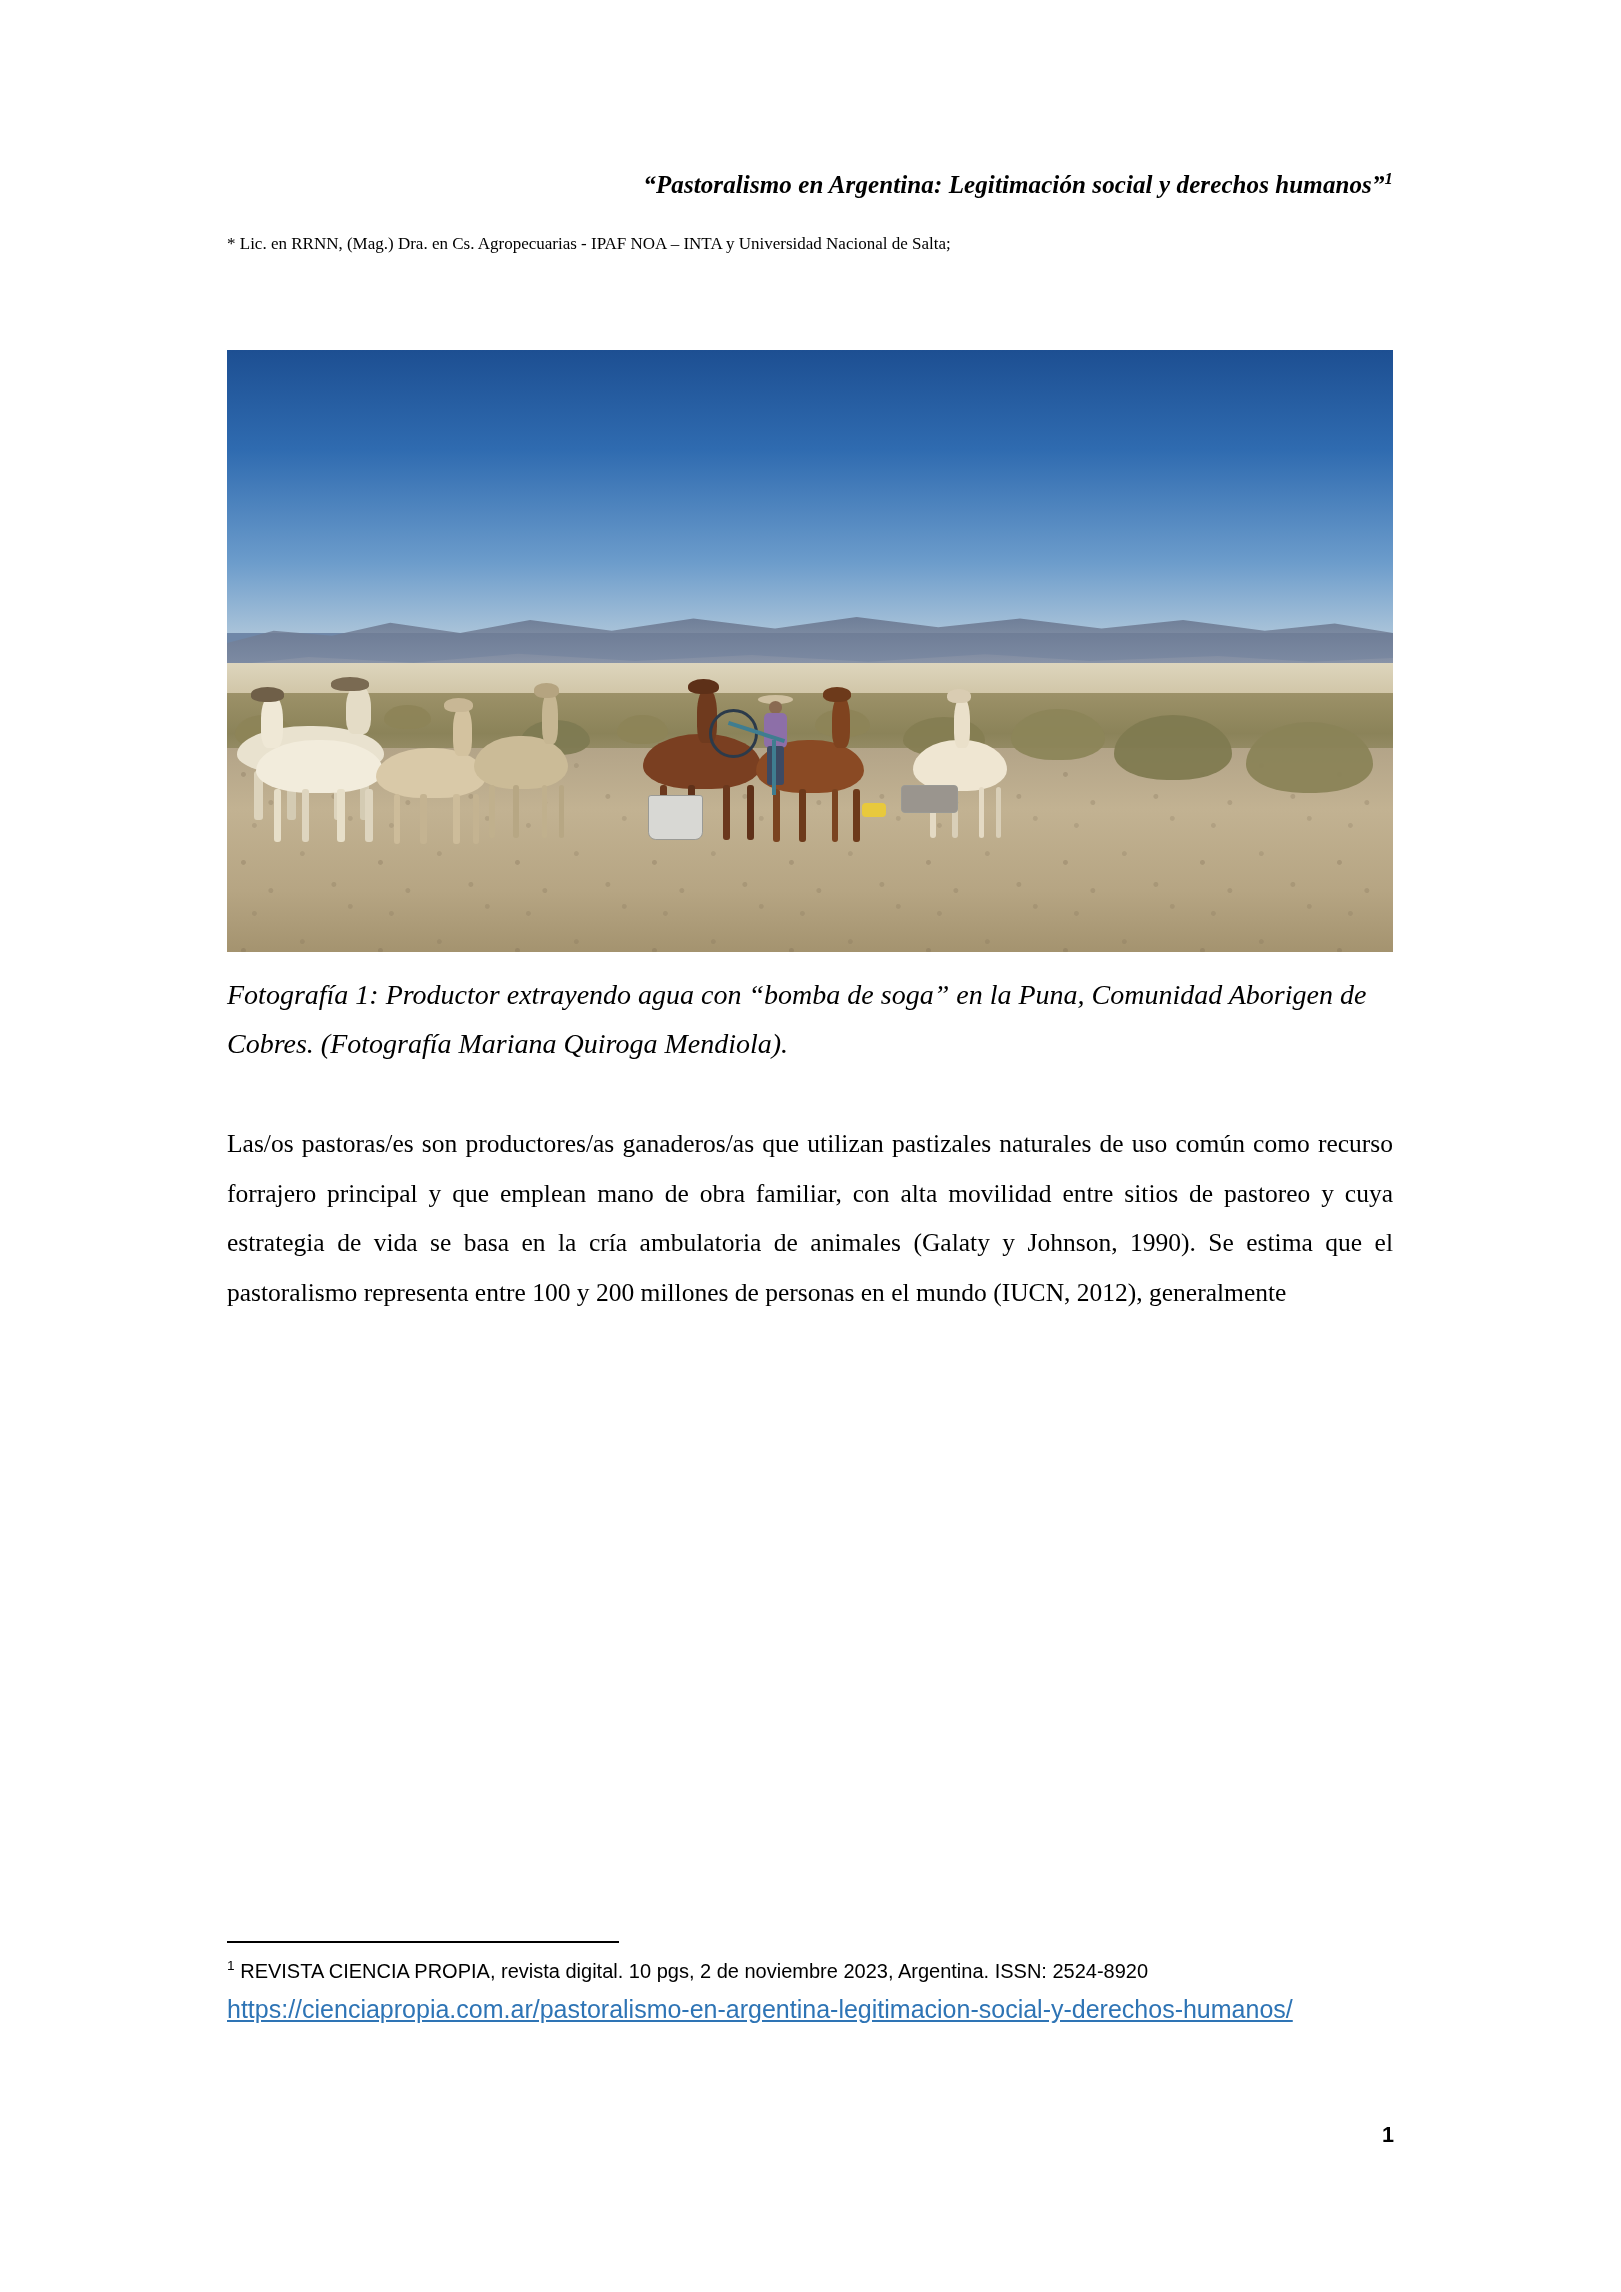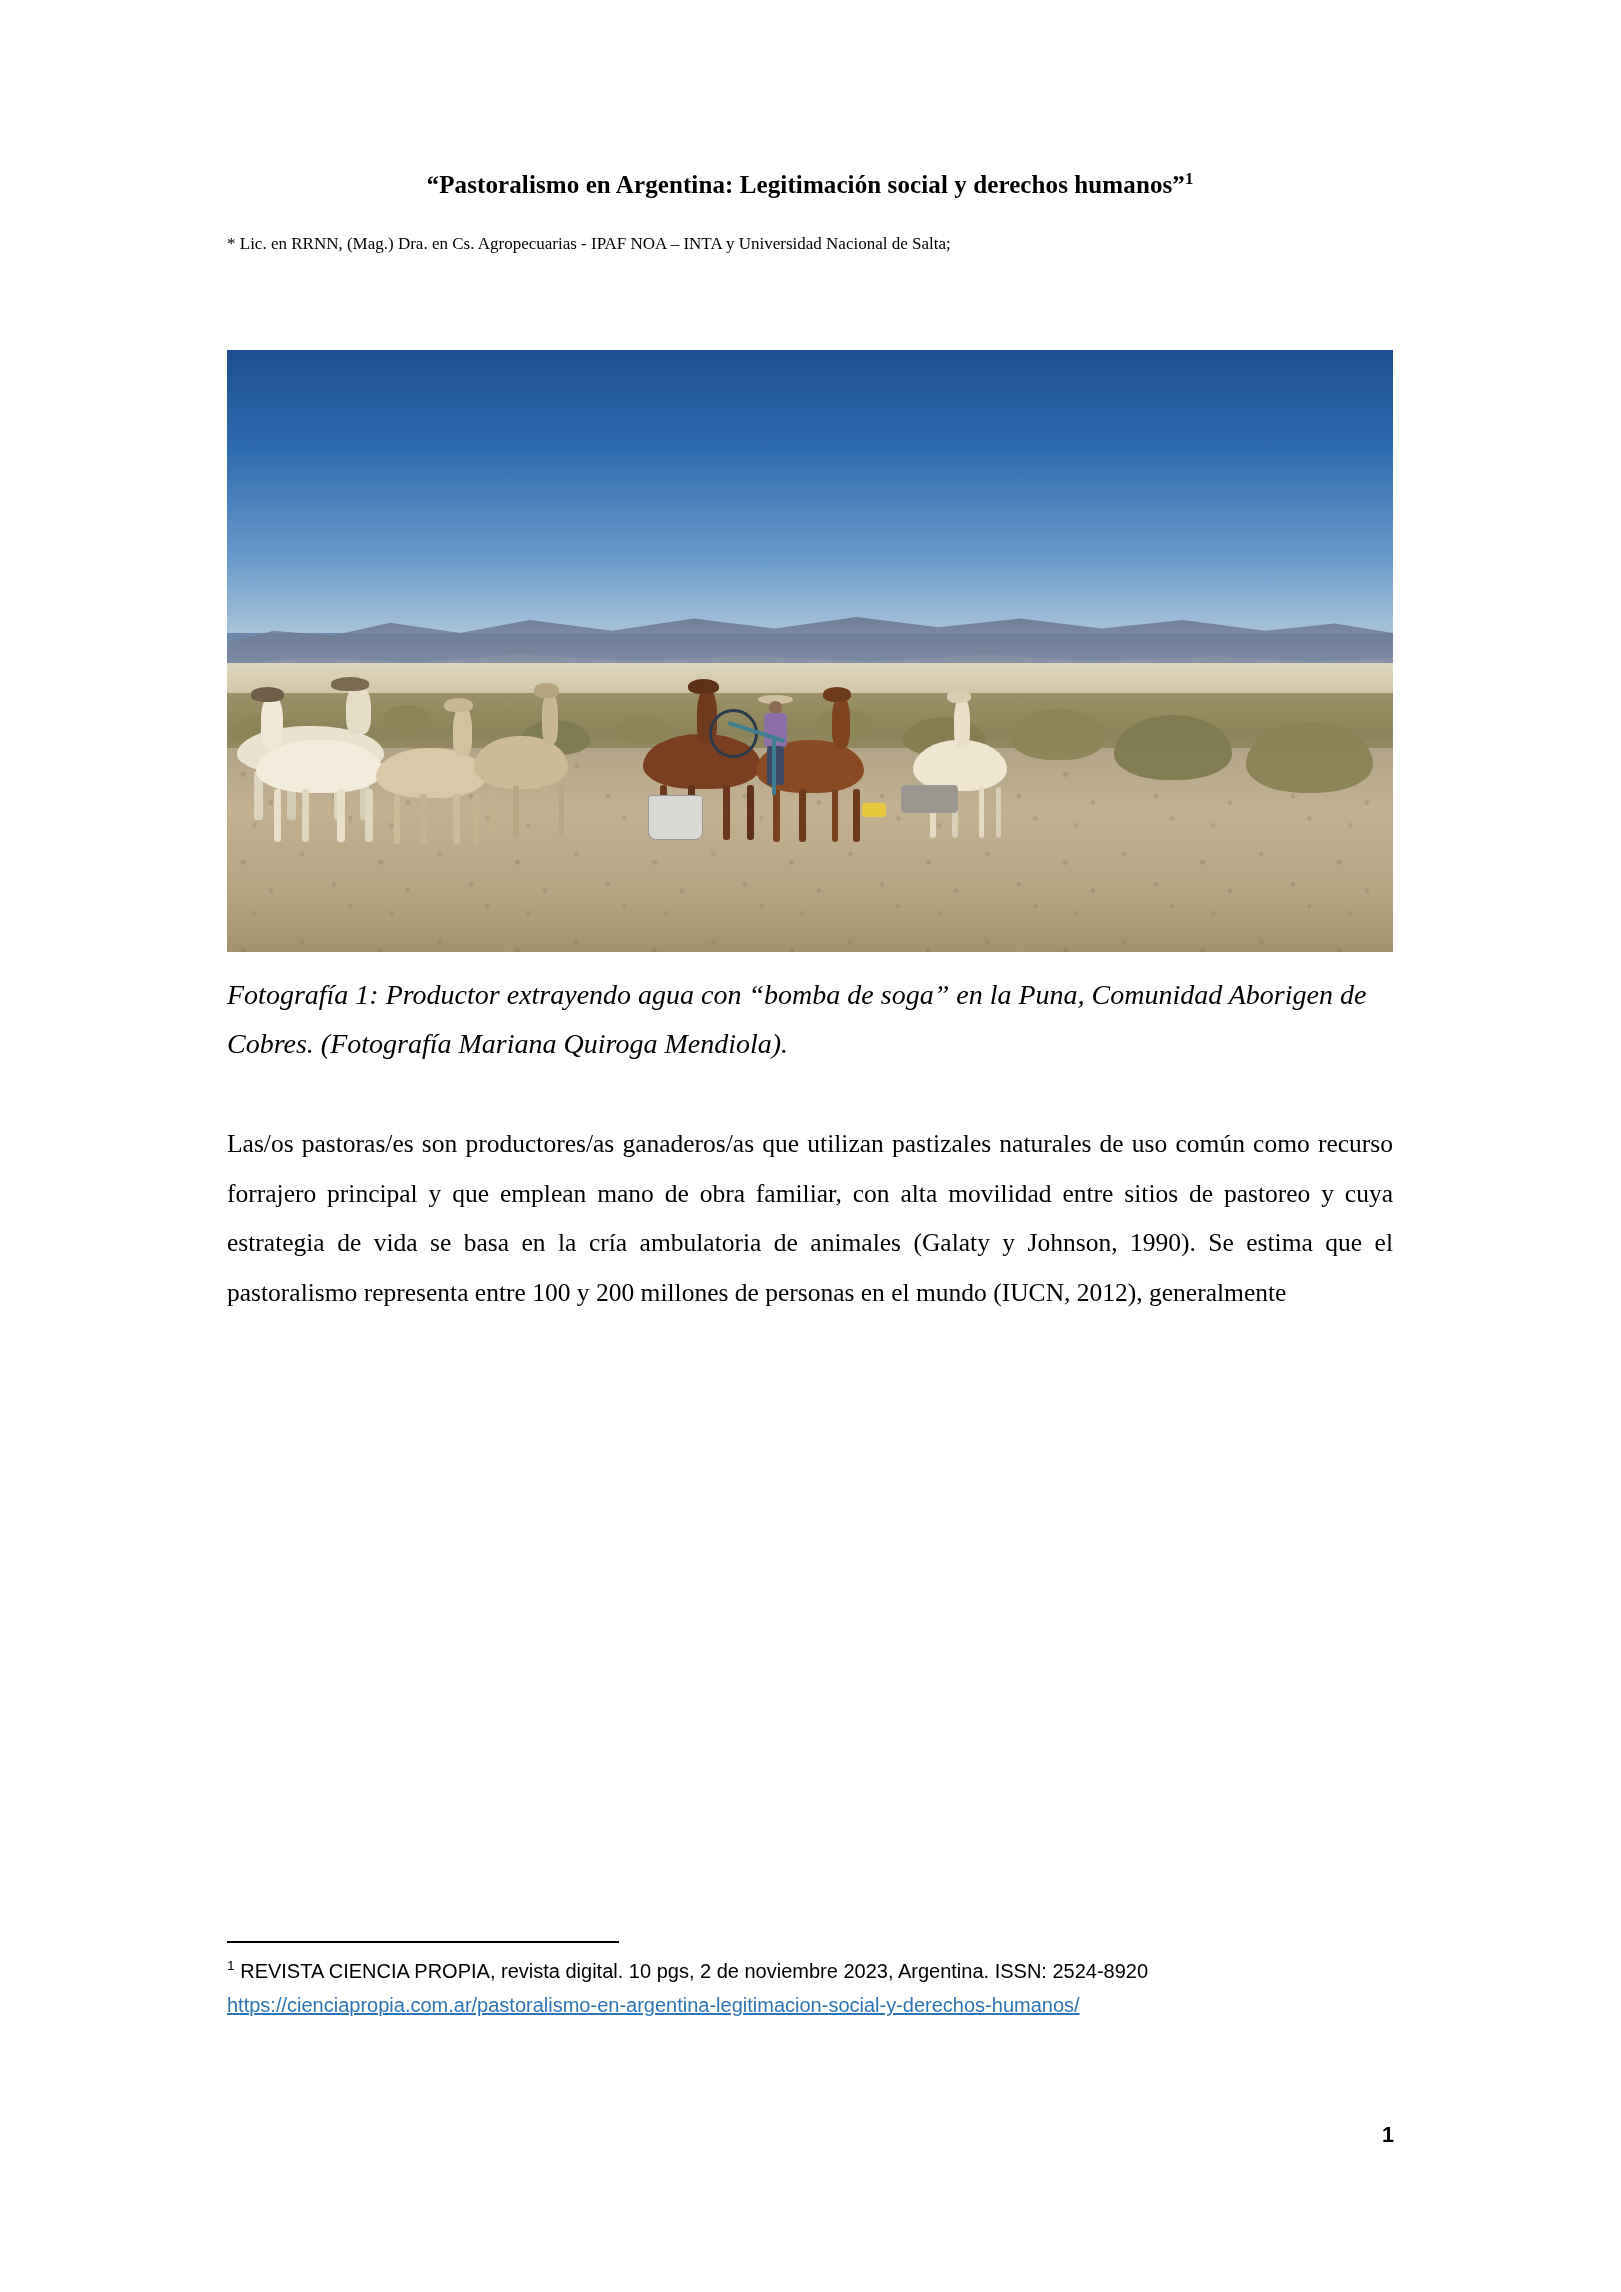--- a/index.html
+++ b/index.html
@@ -20,24 +20,25 @@
     position: absolute;
     left: 227px;
     top: 169px;
     width: 1166px;
   }
 
   
   .doc-title {
     font-size: 25px;
     font-weight: bold;
-    text-align: center;
+    text-align: right;
     line-height: 1.2;
     margin: 0 0 33px 0;
     letter-spacing: 0.1px;
+    font-style: italic;
   }
   .doc-title sup {
     font-size: 16.7px;
     vertical-align: super;
     font-weight: bold;
   }
 
   
   .authors {
     font-size: 26.5px;
@@ -207,21 +208,21 @@
     margin: 0 0 11.8px 0;
   }
   .footnote {
     font-family: "Liberation Sans", sans-serif;
     font-size: 20px;
     line-height: 1.55;
   }
   .footnote sup { font-size: 13.7px; }
   .fn-link {
     font-family: "Liberation Sans", sans-serif;
-    font-size: 20px;
+    font-size: 25px;
     color: #2e74b5;
     text-decoration: underline;
     display: inline-block;
     margin-top: 3.9px;
   }
   .page-number {
     position: absolute;
     right: 227px;
     top: 2122px;
     font-family: "Liberation Sans", sans-serif;

